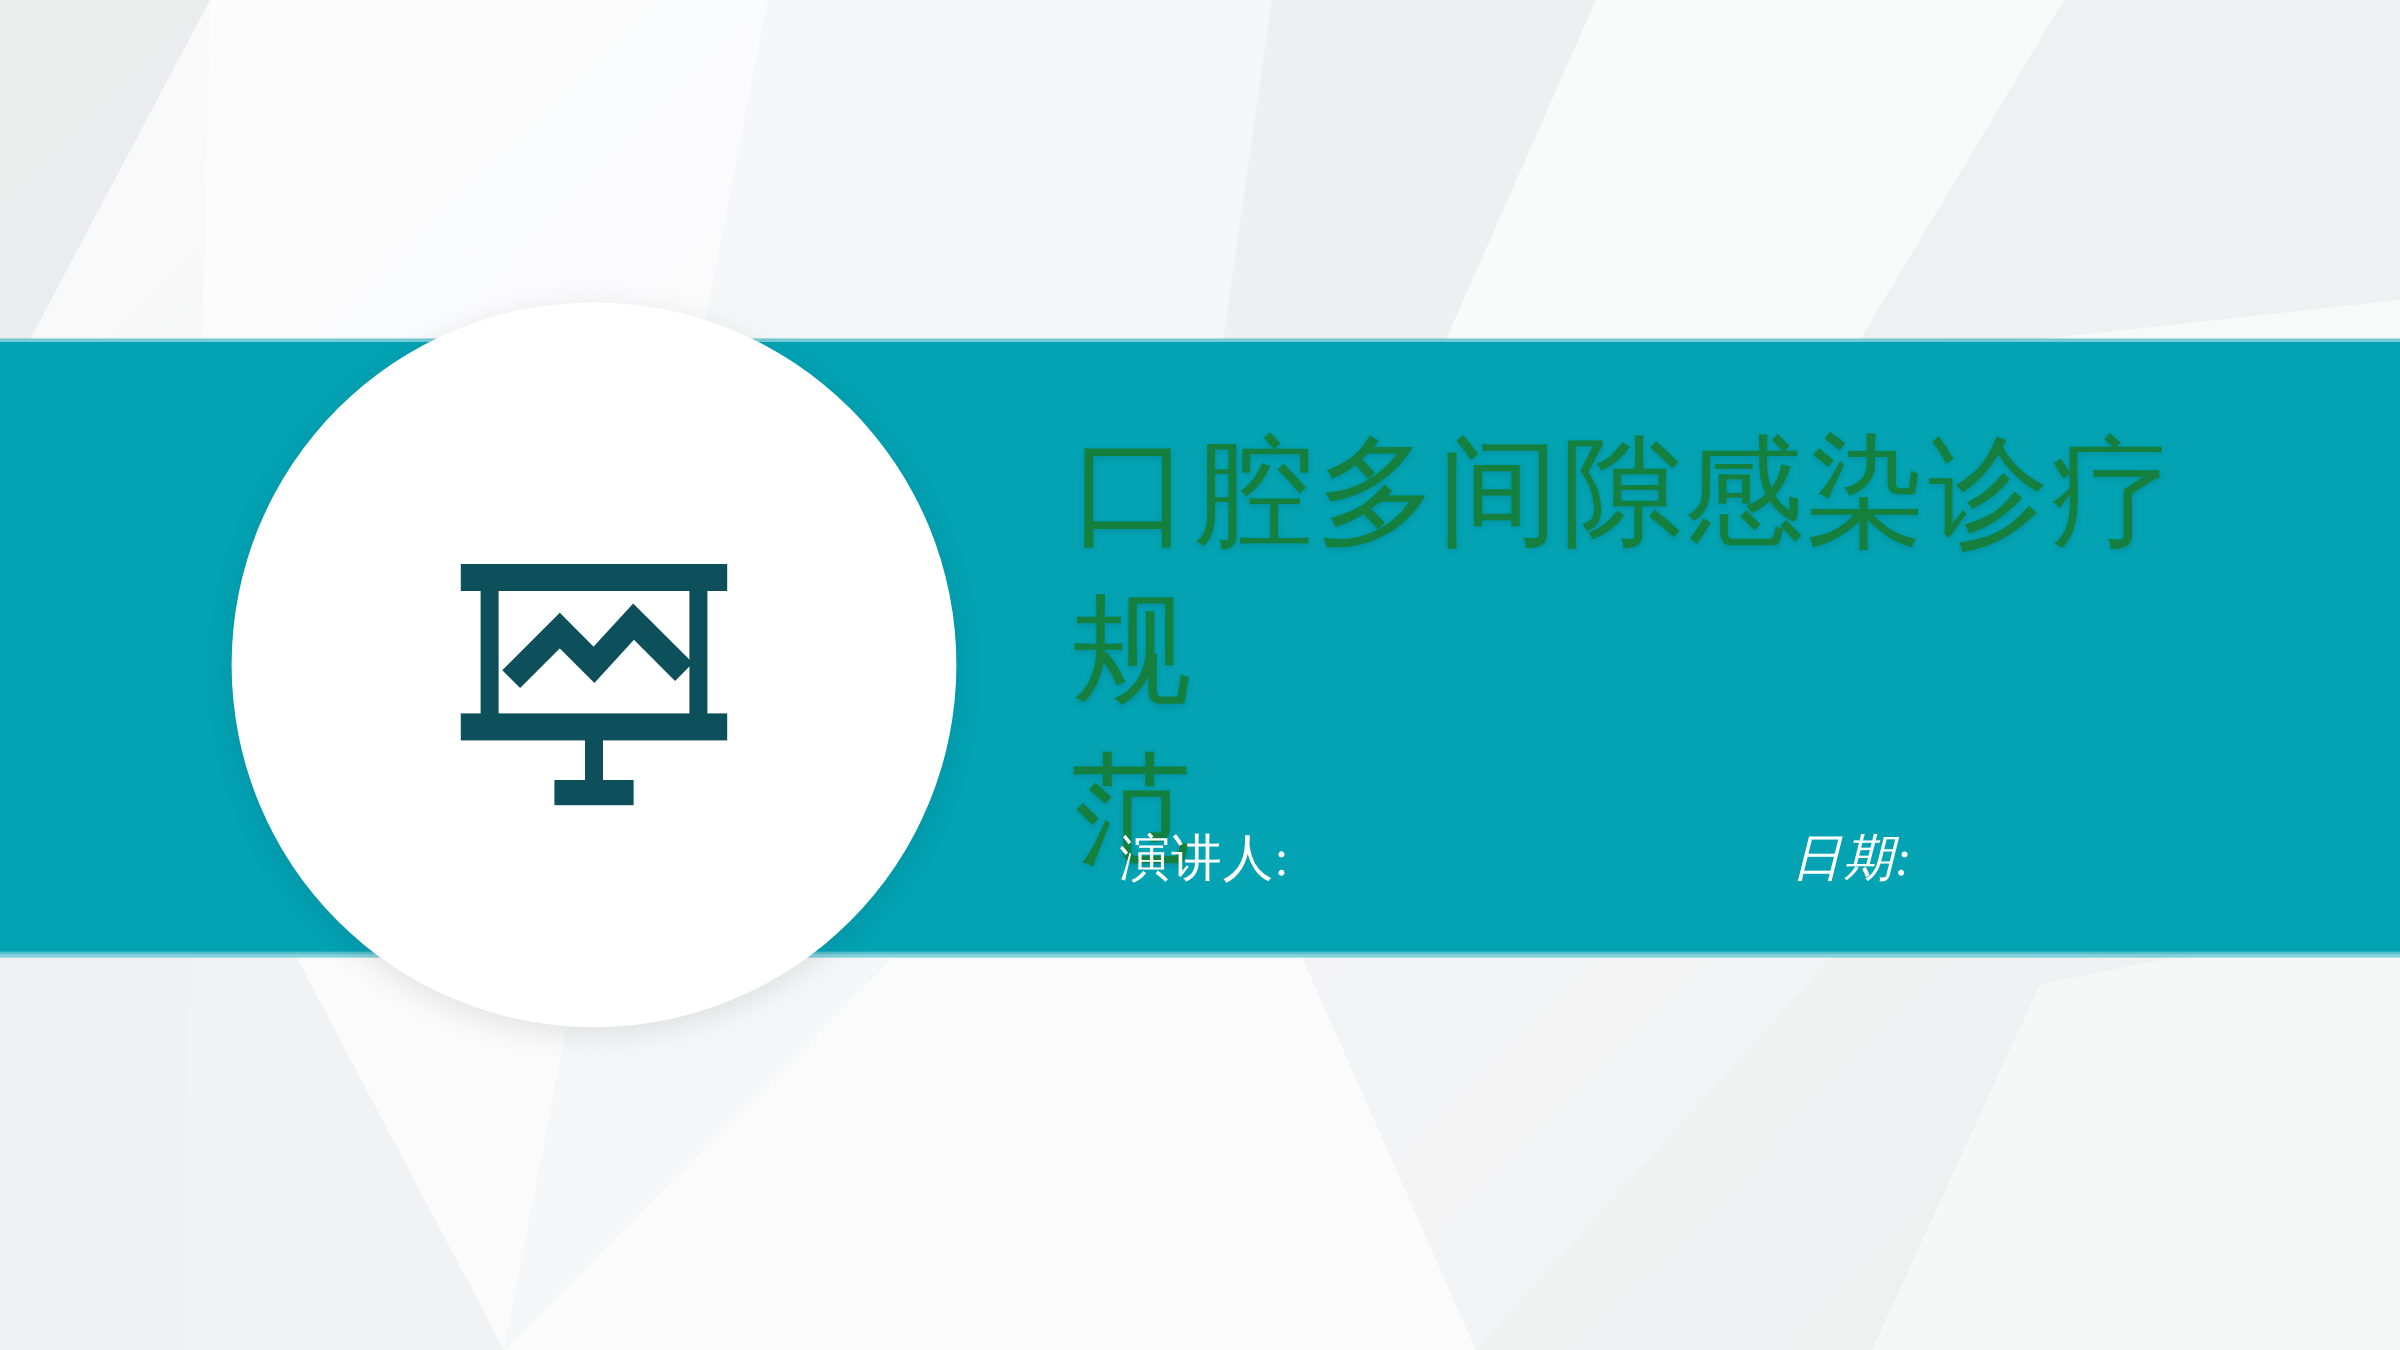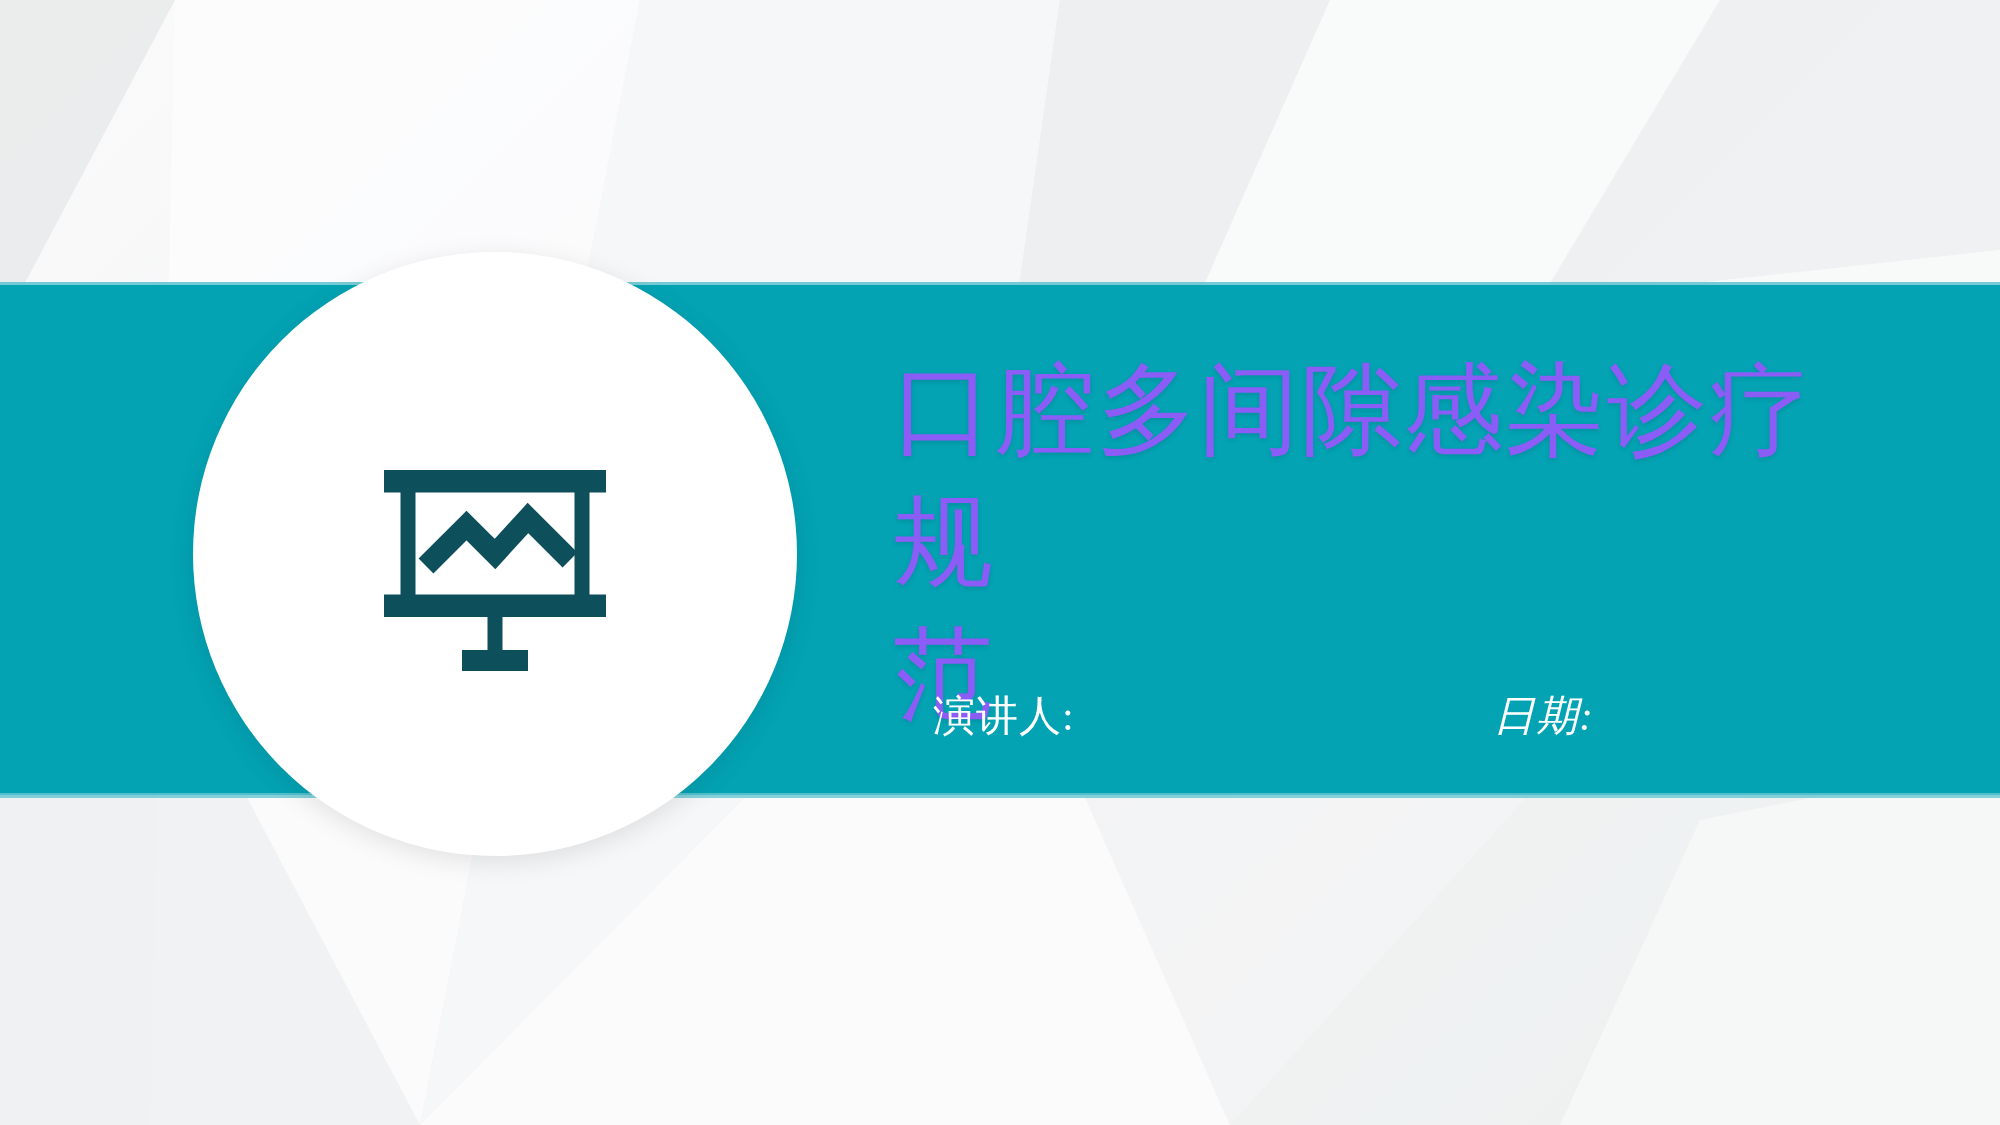--- a/index.html
+++ b/index.html
@@ -84,21 +84,21 @@
     justify-content: center;
   }
   .icon-wrap svg { display: block; }
 
   
   .title {
     position: absolute;
     left: 893px;
     top: 345px;
     width: 1015px;
-    color: #8b5cf6;
+    color: #15803d;
     font-size: 100px;
     line-height: 1.32;
     letter-spacing: 2px;
     font-weight: 400;
     text-shadow: 0 2px 5px rgba(0,0,0,.12);
     word-break: break-all;
   }
 
   
   .meta {

